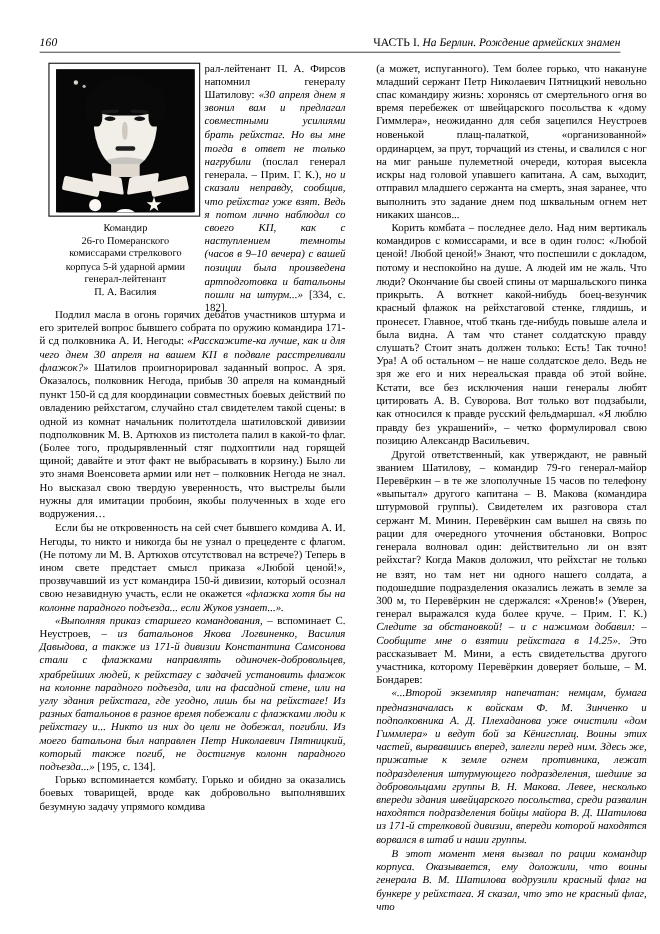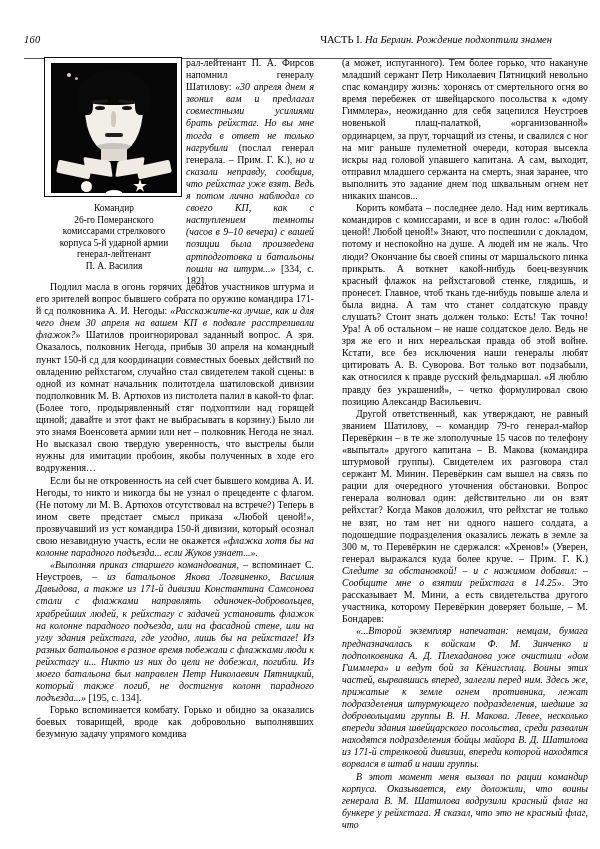--- a/index.html
+++ b/index.html
@@ -20,29 +20,29 @@
     position: absolute;
     left: 0; top: 0;
     width: 600px;
     height: 849px;
     background: #fff;
   }
 
   
   .runhead {
     position: absolute;
-    left: 24px;
+    left: 36px;
     top: 27px;
     width: 528px;
     height: 18px;
     display: flex;
     align-items: flex-end;
     justify-content: space-between;
     border-bottom: 1px solid #555;
-    padding-bottom: 13px;
+    padding-bottom: 2px;
   }
   .folio {
     font-size: 10.5px;
     font-style: italic;
     letter-spacing: 0.2px;
   }
   .runhead-title {
     font-size: 10.5px;
     white-space: nowrap;
   }
@@ -219,21 +219,21 @@
 </style>
 </head>
 <body>
 
 <div class="page">
 
   <div class="runhead">
     <span class="folio">160</span>
     <span class="runhead-title">
       <span class="rt-part">ЧАСТЬ I.</span>
-      <span class="rt-name">На Берлин. Рождение подхоптили знамен</span>
+      <span class="rt-name">На Берлин. Рождение армейских знамен</span>
     </span>
   </div>
 
   <div class="figure">
     <div class="photo-frame">
       <div class="photo-inner">
         <div class="pt-bg"></div>
         <div class="pt-speck-1"></div>
         <div class="pt-speck-2"></div>
         <div class="pt-face"></div>

